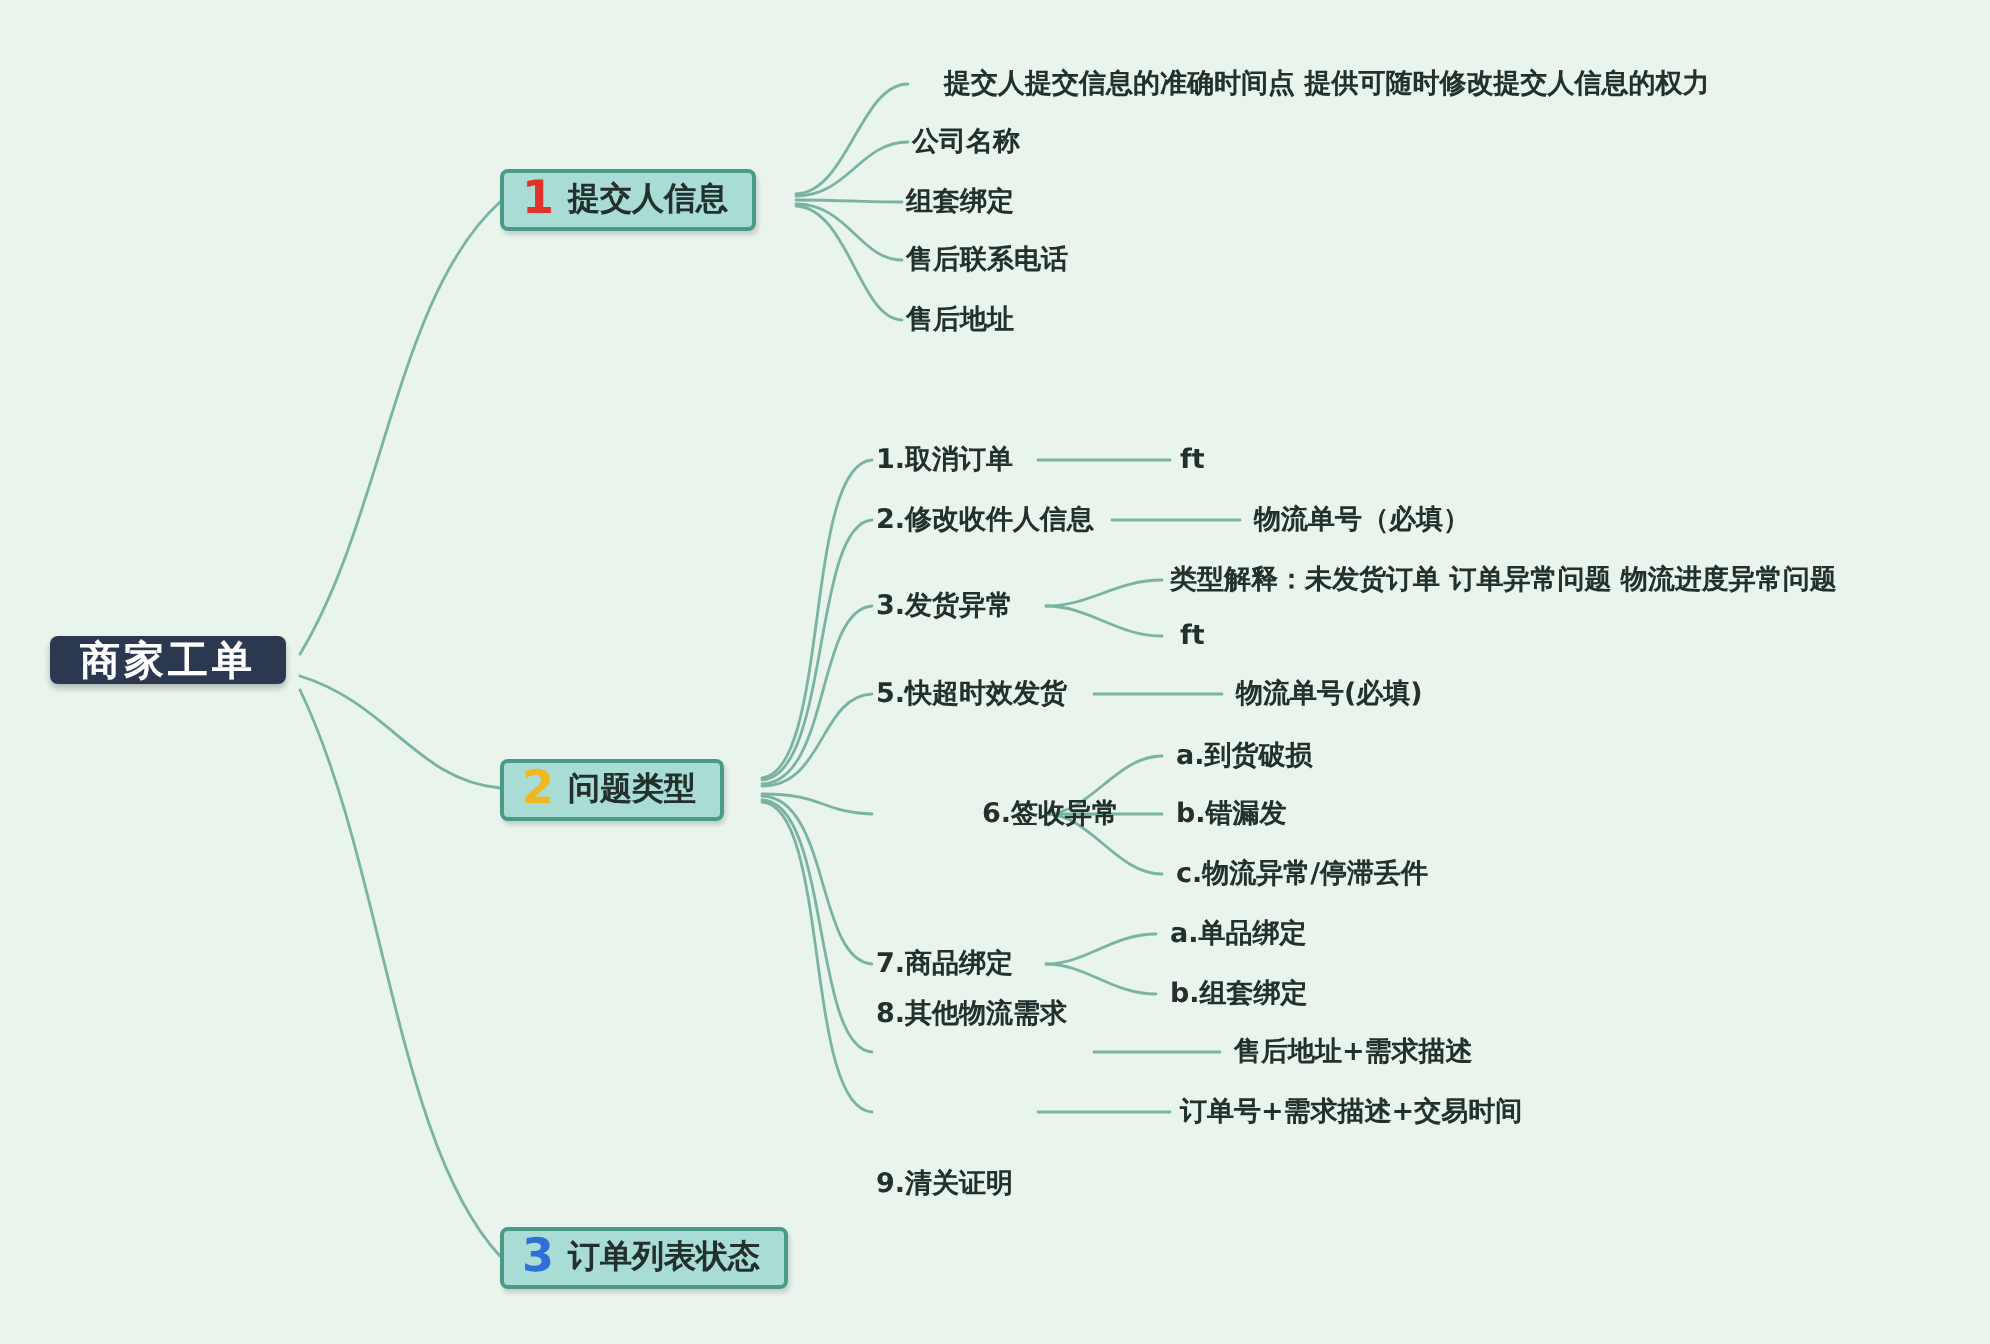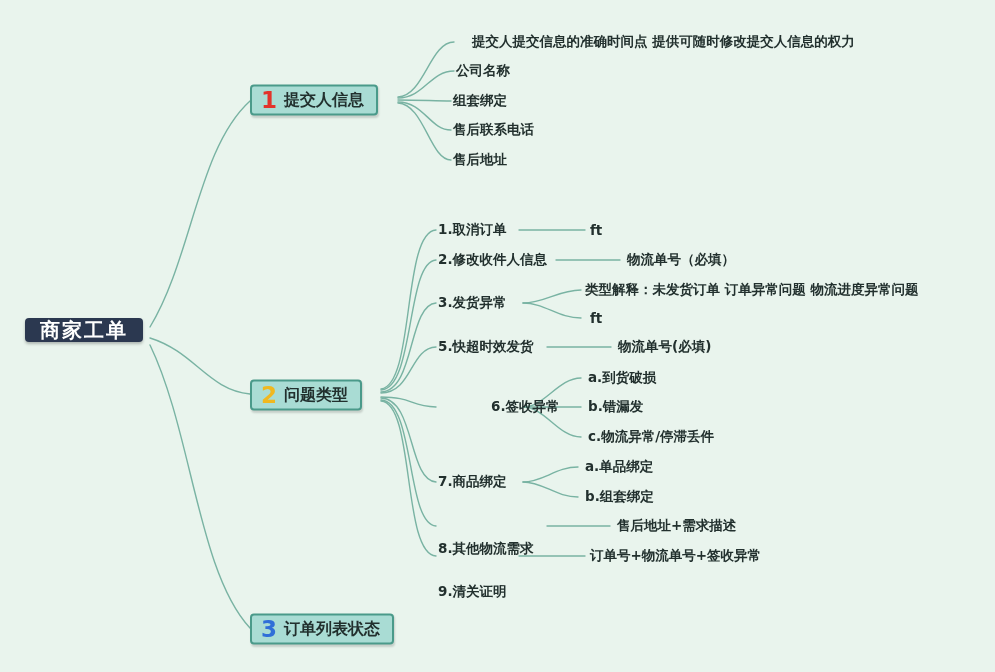--- a/index.html
+++ b/index.html
@@ -97,29 +97,29 @@
   <div class="leaf" style="left:453px;top:101px;">组套绑定</div>
   <div class="leaf" style="left:453px;top:130px;">售后联系电话</div>
   <div class="leaf" style="left:453px;top:160px;">售后地址</div>
 
   <div class="leaf" style="left:438px;top:230px;">1.取消订单</div>
   <div class="leaf" style="left:438px;top:260px;">2.修改收件人信息</div>
   <div class="leaf" style="left:438px;top:303px;">3.发货异常</div>
   <div class="leaf" style="left:438px;top:347px;">5.快超时效发货</div>
   <div class="leaf" style="left:448px;top:407px;margin-left:43px;">6.签收异常</div>
   <div class="leaf" style="left:438px;top:482px;">7.商品绑定</div>
-  <div class="leaf" style="left:438px;top:549px;">8.其他物流需求</div>
+  <div class="leaf" style="left:438px;top:507px;">8.其他物流需求</div>
   <div class="leaf" style="left:438px;top:556px;margin-top:36px;">9.清关证明</div>
 
   <div class="leaf" style="left:590px;top:230px;">ft</div>
   <div class="leaf" style="left:627px;top:260px;">物流单号（必填）</div>
   <div class="leaf" style="left:585px;top:290px;">类型解释：未发货订单 订单异常问题 物流进度异常问题</div>
   <div class="leaf" style="left:590px;top:318px;">ft</div>
   <div class="leaf" style="left:618px;top:347px;">物流单号(必填)</div>
   <div class="leaf" style="left:588px;top:378px;">a.到货破损</div>
   <div class="leaf" style="left:588px;top:407px;">b.错漏发</div>
   <div class="leaf" style="left:588px;top:437px;">c.物流异常/停滞丢件</div>
   <div class="leaf" style="left:585px;top:467px;">a.单品绑定</div>
   <div class="leaf" style="left:585px;top:497px;">b.组套绑定</div>
   <div class="leaf" style="left:617px;top:526px;">售后地址+需求描述</div>
-  <div class="leaf" style="left:590px;top:556px;">订单号+物流单号+签收异常</div>
+  <div class="leaf" style="left:590px;top:556px;">订单号+需求描述+交易时间</div>
 
 </div>
 
 </body></html>

